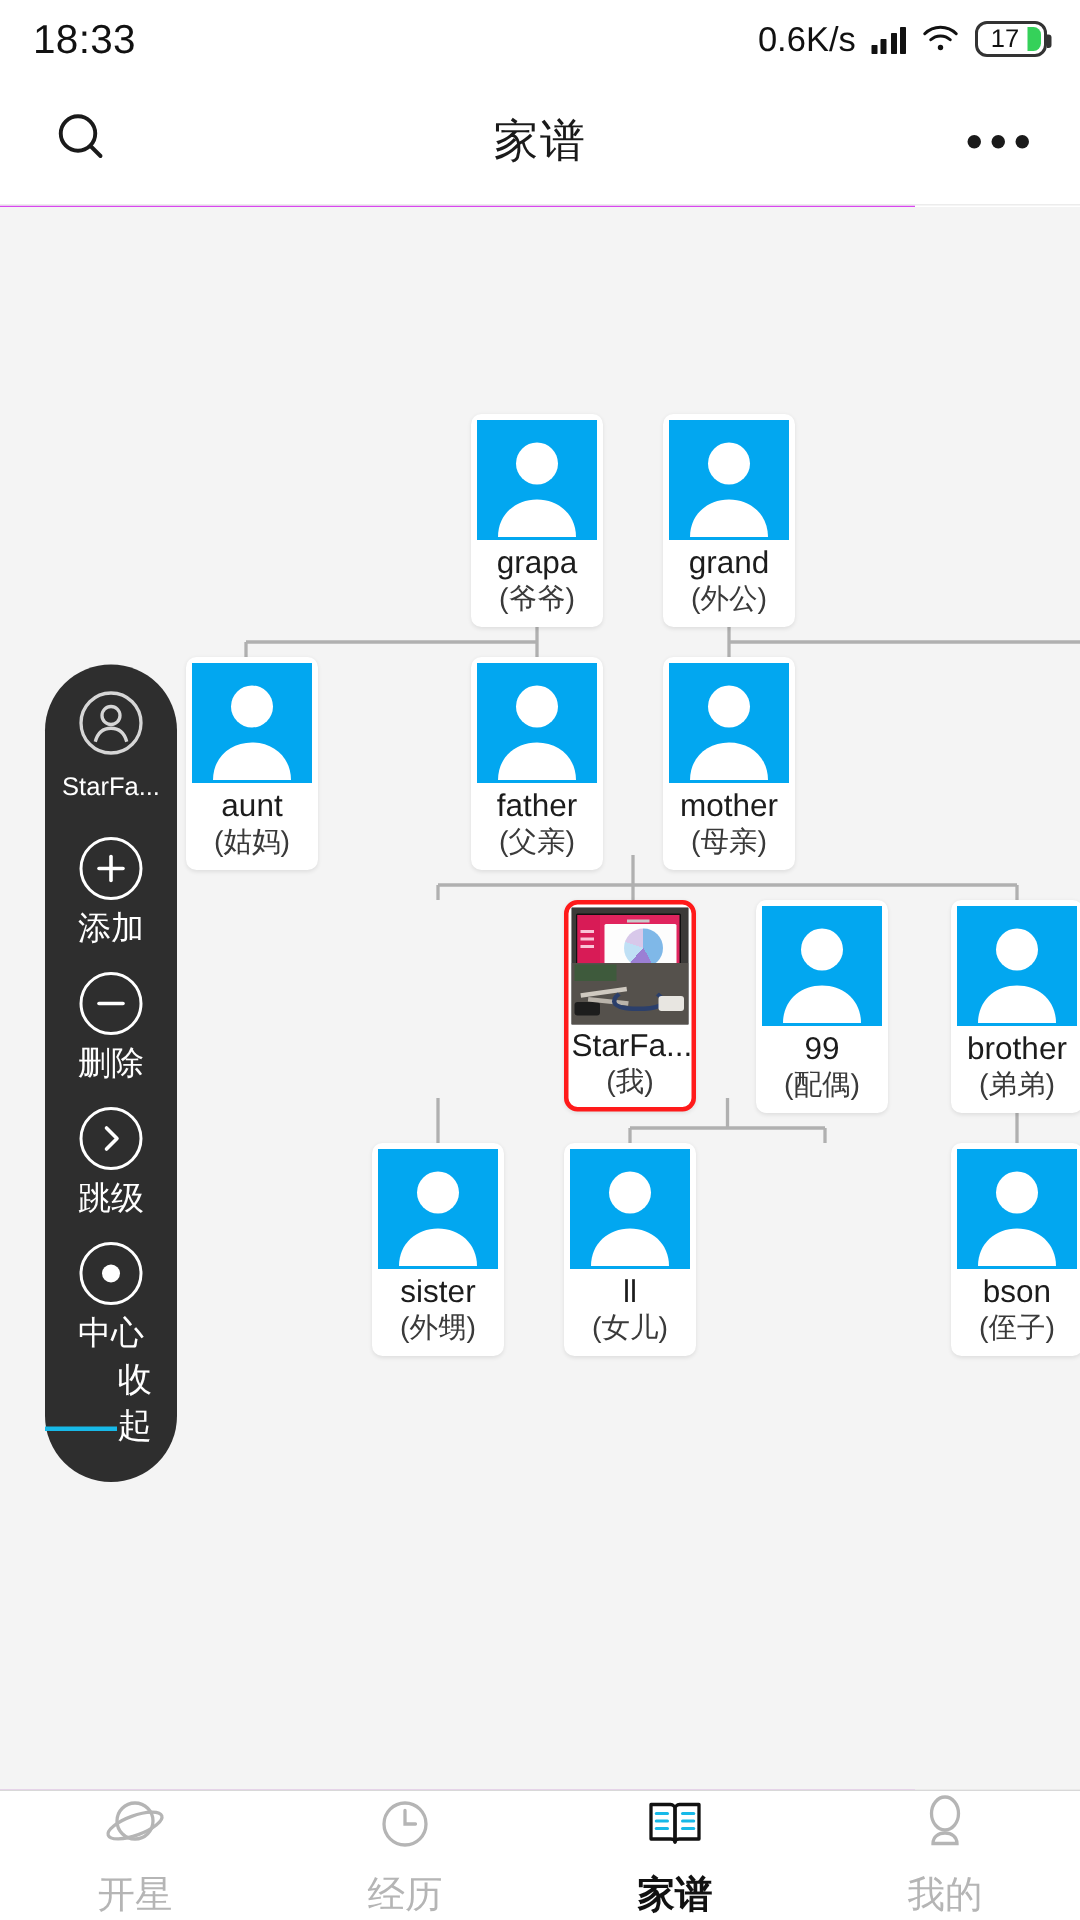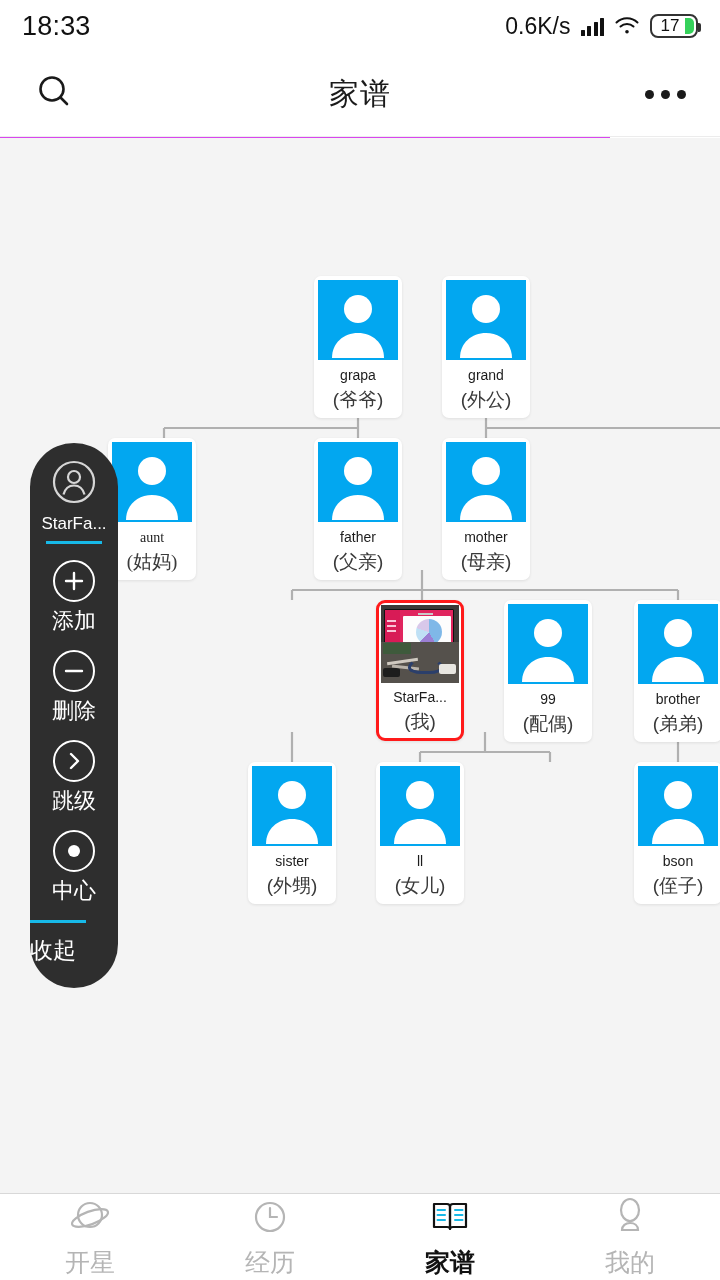--- a/index.html
+++ b/index.html
@@ -68,21 +68,21 @@
     box-shadow: 0 1px 3px rgba(0,0,0,.09);
     text-align: center; padding-bottom: 6px; overflow: hidden;
   }
   .node .avatar {
     width: 80px; height: 80px; margin: 4px auto 3px;
     background: #02a7f0; display: flex; align-items: flex-end; justify-content: center;
     position: relative; overflow: hidden;
   }
   .node .avatar svg { display: block; }
   .node .nm {
-    font-size: 14px; color: #1c1c1c; line-height: 25px;
+    font-size: 21px; color: #1c1c1c; line-height: 25px;
     white-space: nowrap; overflow: hidden; padding: 0 2px;
   }
   .node .rel { font-size: 19px; color: #3a3a3a; line-height: 24px; white-space: nowrap; }
   .node.me { border: 3px solid #ff1a1a; border-radius: 9px; padding-bottom: 4px; }
   .node.me .avatar { width: 78px; height: 78px; margin: 2px auto 2px; background: #5a5a5a; }
 
   
   .photo { width: 100%; height: 100%; position: relative; background: #3c3a38; }
   .photo .scr {
     position: absolute; left: 4%; top: 5%; width: 90%; height: 48%;
@@ -123,21 +123,21 @@
   }
   .sm-head { display: flex; flex-direction: column; align-items: center; }
   .sm-head .sm-label { font-size: 17px; color: #fff; margin-top: 5px; max-width: 80px; overflow: hidden; white-space: nowrap; }
   .sm-divider { width: 56px; height: 3px; background: #17b9e8; margin: 7px 0 2px; }
   .sm-item { display: flex; flex-direction: column; align-items: center; margin-top: 14px; }
   .sm-item .sm-ico {
     width: 42px; height: 42px; border: 2px solid #ffffff; border-radius: 50%;
     display: flex; align-items: center; justify-content: center; position: relative;
   }
   .sm-item .sm-txt { font-size: 22px; color: #ffffff; margin-top: 4px; }
-  .sm-foot { margin-top: auto; width: 100%; display: flex; flex-direction: column; align-items: flex-start; padding-bottom: 22px; font-family: Liberation Serif, serif; }
+  .sm-foot { margin-top: auto; width: 100%; display: flex; flex-direction: row; align-items: flex-end; padding-bottom: 22px; font-family: Liberation Serif, serif; }
   .sm-foot .sm-divider2 { width: 56px; height: 3px; background: #17b9e8; margin-bottom: 12px; }
   .sm-foot .sm-txt { font-size: 23px; color: #ffffff; }
 
   
   .tabbar {
     position: absolute; bottom: 0; left: 0; width: 720px; height: 87px;
     background: #ffffff; border-top: 1px solid #d8d8d8;
     display: flex; align-items: center;
   }
   .tab { flex: 1; display: flex; flex-direction: column; align-items: center; justify-content: center; gap: 4px; }
@@ -238,21 +238,21 @@
       <div class="avatar">
         <svg width="80" height="80" viewBox="0 0 80 80">
             <circle cx="40" cy="29" r="14" fill="#fff"></circle>
             <path d="M14 78c0-15 11.6-25 26-25s26 10 26 25z" fill="#fff"></path>
           </svg>
       </div>
       <div class="nm">grand</div>
       <div class="rel">(外公)</div>
     </div>
 
-    <div class="node" style="left:108px;top:300px;font-family:Liberation Serif, serif;">
+    <div class="node" style="left:124px;top:300px;">
       <div class="avatar">
         <svg width="80" height="80" viewBox="0 0 80 80">
             <circle cx="40" cy="29" r="14" fill="#fff"></circle>
             <path d="M14 78c0-15 11.6-25 26-25s26 10 26 25z" fill="#fff"></path>
           </svg>
       </div>
       <div class="nm">aunt</div>
       <div class="rel">(姑妈)</div>
     </div>
 

